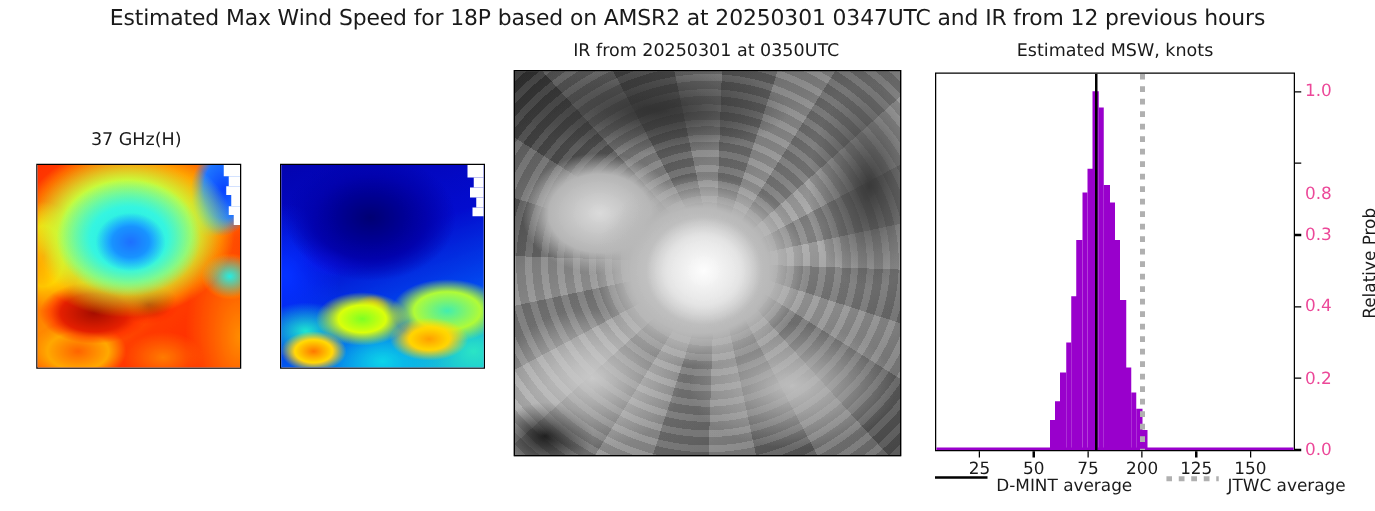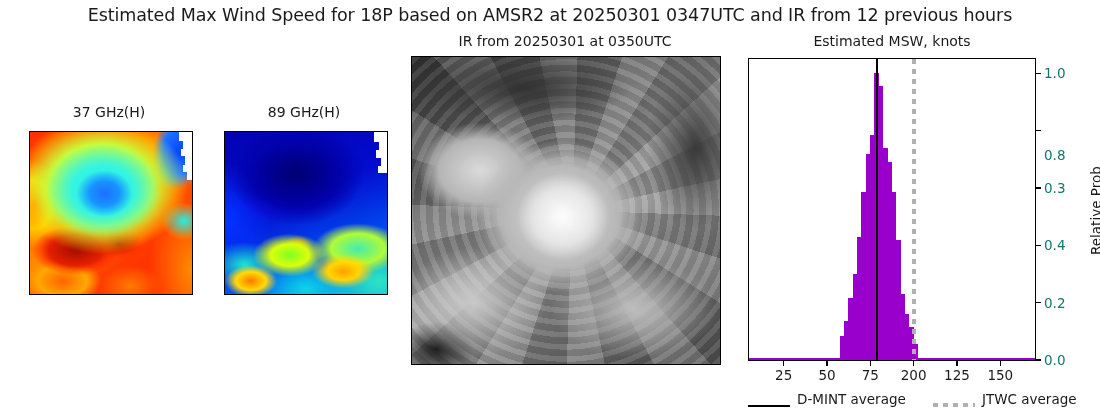--- a/index.html
+++ b/index.html
@@ -84,27 +84,27 @@
   .ax-frame{position:absolute;border:1.3px solid #000;box-sizing:border-box;}
   .plot-area{position:absolute;overflow:hidden;}
   .bar{position:absolute;bottom:0;}
   .vline{position:absolute;top:0;bottom:0;width:2.1px;background:#000;}
   .vline-dot{position:absolute;top:0;bottom:0;width:4px;background:transparent;
     background-image:linear-gradient(to bottom,#b0b0b0 0 5px,transparent 5px 10px);
     background-size:4px 10px;}
   .tick-x{position:absolute;width:1.3px;height:4.5px;background:#000;}
   .tick-y{position:absolute;height:1.3px;width:4.5px;background:#000;}
   .xlab{position:absolute;font-size:13.5px;color:#1a1a1a;text-align:center;transform:translateX(-50%);}
-  .ylab{position:absolute;font-size:13.5px;color:#0f766e;transform:translateY(-50%);}
+  .ylab{position:absolute;font-size:13.5px;color:#ec4899;transform:translateY(-50%);}
   #ylabel-text{position:absolute;font-size:13.5px;color:#1a1a1a;white-space:nowrap;
     transform-origin:0 0;transform:rotate(-90deg);}
 
   
   #legend{position:absolute;left:748px;top:381px;width:330px;height:26px;}
-  .lg-item{position:absolute;top:0;height:26px;display:flex;align-items:flex-end;gap:7px;}
+  .lg-item{position:absolute;top:0;height:26px;display:flex;align-items:flex-start;gap:7px;}
   .lg-line-solid{width:42px;height:2.3px;background:#000;}
   .lg-line-dot{width:42px;height:4px;
     background-image:linear-gradient(to right,#b0b0b0 0 5px,transparent 5px 10px);
     background-size:10px 4px;background-repeat:repeat-x;background-position:0 center;}
   .lg-text{font-size:13.5px;color:#1a1a1a;white-space:nowrap;}
 </style>
 </head>
 <body>
 
 <div id="fig">
@@ -115,21 +115,20 @@
   <div class="mw-wrap" id="mw37" style="left:29px;top:131px;width:162px;height:162px;">
     <div class="mw-img"></div>
     <div class="mw-blank" style="right:0;top:0;width:13px;height:9px;"></div>
     <div class="mw-blank" style="right:0;top:9px;width:9px;height:8px;"></div>
     <div class="mw-blank" style="right:0;top:17px;width:11px;height:7px;"></div>
     <div class="mw-blank" style="right:0;top:24px;width:7px;height:9px;"></div>
     <div class="mw-blank" style="right:0;top:33px;width:9px;height:7px;"></div>
     <div class="mw-blank" style="right:0;top:40px;width:5px;height:8px;"></div>
   </div>
 
-  <div class="panel-title" style="left:223px;top:104px;width:162px;">89 GHz(H)</div>
   <div class="mw-wrap" id="mw89" style="left:224px;top:131px;width:162px;height:162px;">
     <div class="mw-img"></div>
     <div class="mw-blank" style="right:0;top:0;width:13px;height:10px;"></div>
     <div class="mw-blank" style="right:0;top:10px;width:8px;height:8px;"></div>
     <div class="mw-blank" style="right:0;top:18px;width:11px;height:8px;"></div>
     <div class="mw-blank" style="right:0;top:26px;width:6px;height:8px;"></div>
     <div class="mw-blank" style="right:0;top:34px;width:9px;height:7px;"></div>
   </div>
 
   <div class="panel-title" style="left:411px;top:33px;width:308px;">IR from 20250301 at 0350UTC</div>

